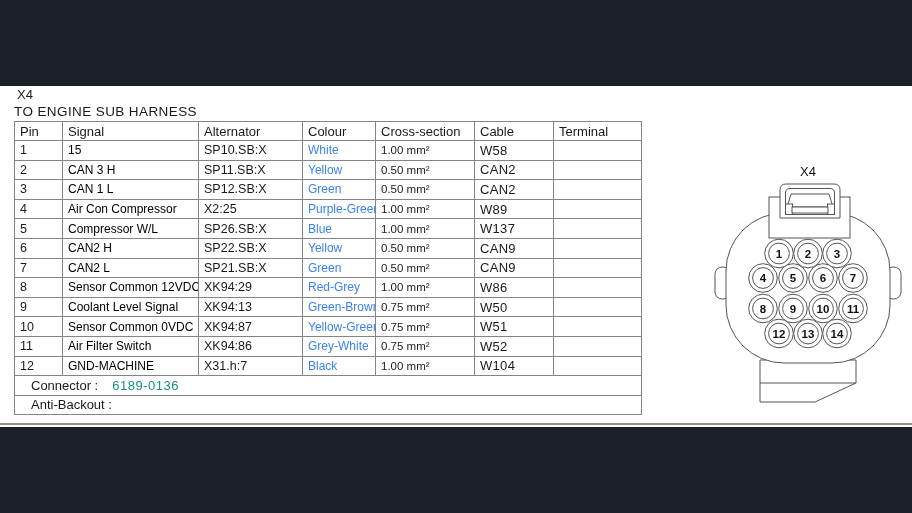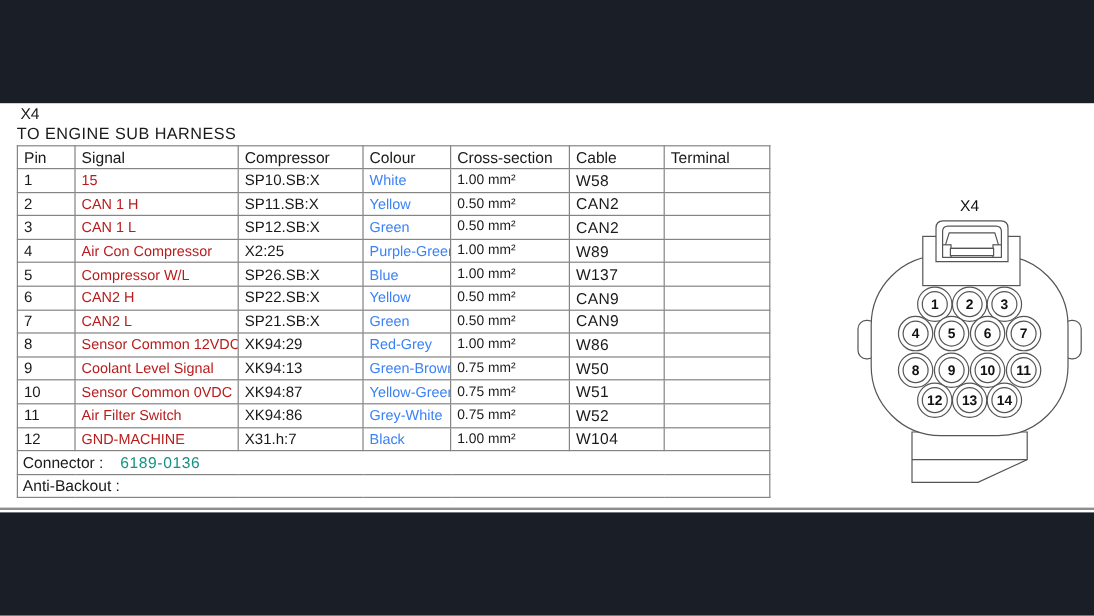--- a/index.html
+++ b/index.html
@@ -28,25 +28,25 @@
     text-align:left;vertical-align:middle;
     padding:0 2px 0 5px;
     height:18.6px;
     white-space:nowrap;overflow:hidden;
     font-weight:normal;
   }
   table.pinout th{font-size:13px;height:18px;}
   col.c-pin{width:48px;}  col.c-signal{width:136px;} col.c-dest{width:104px;}
   col.c-colour{width:73px;} col.c-cross{width:99px;} col.c-cable{width:79px;}
   col.c-term{width:88px;}
-  td.cell-signal{color:#b91c1c;font-size:12px;}
+  td.cell-signal{color:#000000;font-size:12px;}
   td.cell-colour{color:#3b82f6;font-size:12px;}
   td.cell-cross{font-size:11.5px;}
   td.cell-cable{font-size:13px;letter-spacing:.3px;margin-top:44px;}
-  tr.span-row td{font-size:13px;height:18.5px;padding-left:4px;}
+  tr.span-row td{font-size:13px;height:18.5px;padding-left:16px;}
   .conn-val{color:#169182;margin-left:14px;letter-spacing:.5px;}
 
   .diagram{position:absolute;left:698px;top:155px;width:214px;height:260px;}
   .diagram .ln{fill:#ffffff;stroke:#555555;stroke-width:1;}
   .diagram .thin{fill:none;stroke:#555555;stroke-width:1;}
   .diagram text.diag-label{font-size:13px;fill:#111111;text-anchor:middle;}
   .diagram text.pin-num{font-size:11.5px;font-weight:700;fill:#111111;text-anchor:middle;}
 </style>
 </head>
 <body>
@@ -65,40 +65,40 @@
       <col class="c-dest">
       <col class="c-colour">
     <col class="c-cross">
       <col class="c-cable">
       <col class="c-term">
   </colgroup>
   <thead>
     <tr>
       <th>Pin</th>
       <th>Signal</th>
-      <th>Compressor</th>
+      <th>Alternator</th>
       <th>Colour</th>
       <th>Cross-section</th>
       <th>Cable</th>
       <th>Terminal</th>
     </tr>
   </thead>
   <tbody>
     <tr>
       <td>1</td>
       <td class="cell-signal">15</td>
       <td>SP10.SB:X</td>
       <td class="cell-colour">White</td>
       <td class="cell-cross">1.00 mm²</td>
       <td class="cell-cable">W58</td>
       <td></td>
     </tr>
     <tr>
       <td>2</td>
-      <td class="cell-signal">CAN 1 H</td>
+      <td class="cell-signal">CAN 3 H</td>
       <td>SP11.SB:X</td>
       <td class="cell-colour">Yellow</td>
       <td class="cell-cross">0.50 mm²</td>
       <td class="cell-cable">CAN2</td>
       <td></td>
     </tr>
     <tr>
       <td>3</td>
       <td class="cell-signal">CAN 1 L</td>
       <td>SP12.SB:X</td>

